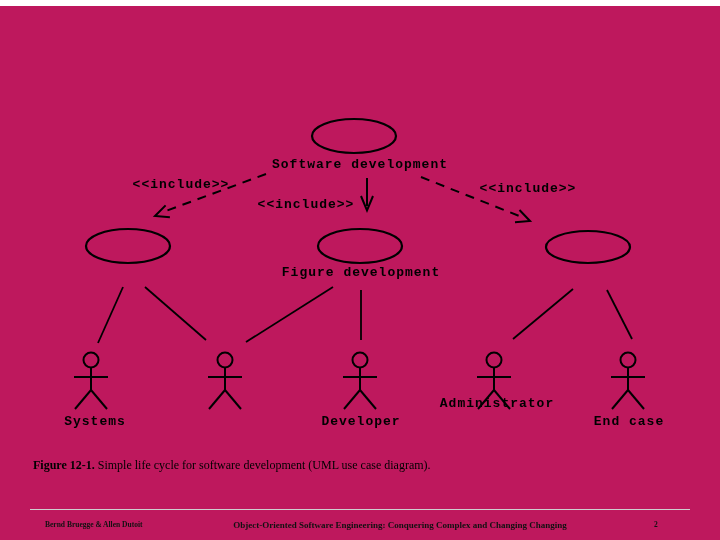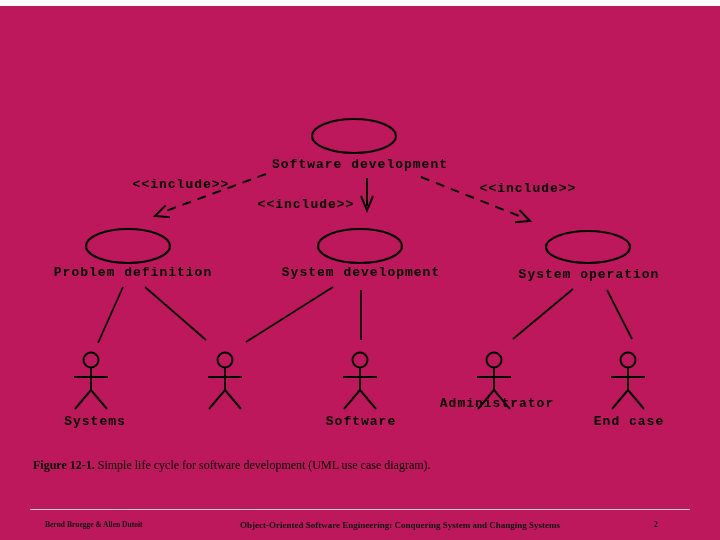--- a/index.html
+++ b/index.html
@@ -104,35 +104,33 @@
         <circle cx="628" cy="354" r="7.5"></circle>
         <line x1="628" y1="361.5" x2="628" y2="384"></line>
         <line x1="611" y1="371" x2="645" y2="371"></line>
         <line x1="628" y1="384" x2="612" y2="403"></line>
         <line x1="628" y1="384" x2="644" y2="403"></line>
       </g>
     </g>
   </svg>
 
   <div class="mlabel" style="left:360px;top:152px">Software development</div>
-  <div class="mlabel" style="left:133px;top:260px">Problem definition</div>
-  <div class="mlabel" style="left:361px;top:260px">System development</div>
-  <div class="mlabel" style="left:589px;top:262px">System operation</div>
+  <div class="mlabel" style="left:361px;top:260px">Figure development</div>
 
   <div class="mlabel" style="left:181px;top:172px">&lt;&lt;include&gt;&gt;</div>
   <div class="mlabel" style="left:306px;top:192px">&lt;&lt;include&gt;&gt;</div>
   <div class="mlabel" style="left:528px;top:176px">&lt;&lt;include&gt;&gt;</div>
 
   <div class="mlabel" style="left:95px;top:409px">Systems</div>
-  <div class="mlabel" style="left:361px;top:409px">Software</div>
+  <div class="mlabel" style="left:361px;top:409px">Developer</div>
   <div class="mlabel" style="left:497px;top:391px">Administrator</div>
   <div class="mlabel" style="left:629px;top:409px">End case</div>
 
   <div class="caption">
     <span class="cap-b">Figure 12-1.</span><span> Simple life cycle for software development (UML use case diagram).</span>
   </div>
 
   <div class="footer-rule"></div>
   <div class="ftr ftr-left">Bernd Bruegge &amp; Allen Dutoit</div>
-  <div class="ftr ftr-center">Object-Oriented Software Engineering: Conquering System and Changing Systems</div>
+  <div class="ftr ftr-center">Object-Oriented Software Engineering: Conquering Complex and Changing Changing</div>
   <div class="ftr ftr-page">2</div>
 
 </div>
 
 </body></html>

